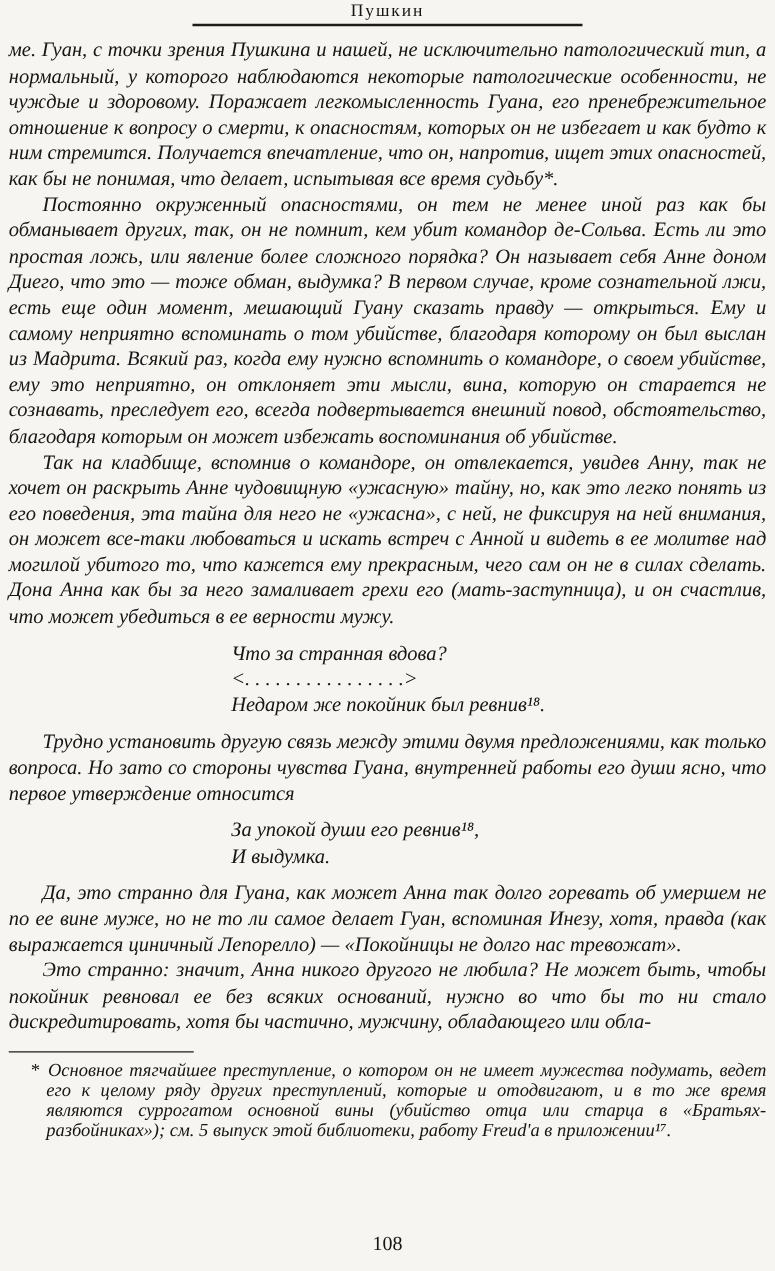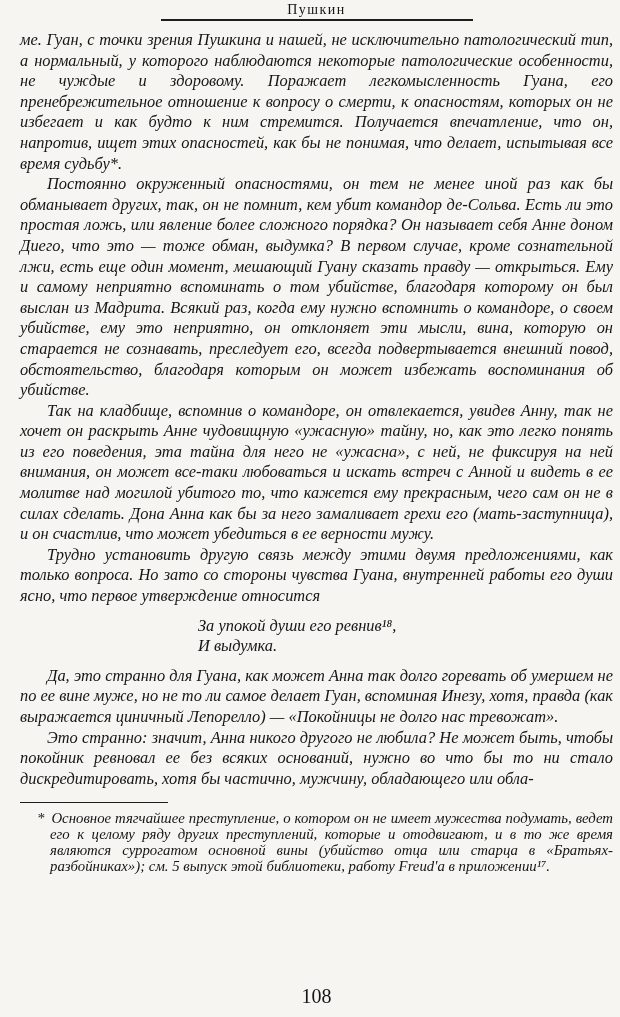--- a/index.html
+++ b/index.html
@@ -9,21 +9,21 @@
   body {
     width: 620px;
     height: 1017px;
     background: #efeeeb;
     overflow: hidden;
   }
   .page {
     box-sizing: border-box;
     width: 620px;
     height: 1017px;
-    padding: 3px 7px 8px 20px;
+    padding: 3px 7px 8px 7px;
     background: #f6f5f2;
     color: #151515;
     font-family: "Liberation Serif", "DejaVu Serif", serif;
     display: flex;
     flex-direction: column;
   }
   
   .running-head {
     text-align: center;
     flex: 0 0 auto;
@@ -75,21 +75,21 @@
     padding-left: 30px;
     text-indent: -13px;
   }
   .fn-marker {
     padding-right: 7px;
   }
   
   .page-number {
     margin-top: auto;
     text-align: center;
-    font-size: 20px;
+    font-size: 16px;
     line-height: 18px;
     padding-bottom: 4px;
   }
 </style>
 </head>
 <body>
 
 <div class="page">
 
   <div class="running-head">
@@ -97,20 +97,25 @@
     <div class="head-rule"></div>
   </div>
 
   <div class="body-text">
     <p>ме. Гуан, с точки зрения Пушкина и нашей, не исключительно патологический тип, а нормальный, у которого наблюдаются некоторые патологические особенности, не чуждые и здоровому. Поражает легкомысленность Гуана, его пренебрежительное отношение к вопросу о смерти, к опасностям, которых он не избегает и как будто к ним стремится. Получается впечатление, что он, напротив, ищет этих опасностей, как бы не понимая, что делает, испытывая все время судьбу*.</p>
 
     <p class="indent">Постоянно окруженный опасностями, он тем не менее иной раз как бы обманывает других, так, он не помнит, кем убит командор де-Сольва. Есть ли это простая ложь, или явление более сложного порядка? Он называет себя Анне доном Диего, что это — тоже обман, выдумка? В первом случае, кроме сознательной лжи, есть еще один момент, мешающий Гуану сказать правду — открыться. Ему и самому неприятно вспоминать о том убийстве, благодаря которому он был выслан из Мадрита. Всякий раз, когда ему нужно вспомнить о командоре, о своем убийстве, ему это неприятно, он отклоняет эти мысли, вина, которую он старается не сознавать, преследует его, всегда подвертывается внешний повод, обстоятельство, благодаря которым он может избежать воспоминания об убийстве.</p>
 
     <p class="indent">Так на кладбище, вспомнив о командоре, он отвлекается, увидев Анну, так не хочет он раскрыть Анне чудовищную «ужасную» тайну, но, как это легко понять из его поведения, эта тайна для него не «ужасна», с ней, не фиксируя на ней внимания, он может все-таки любоваться и искать встреч с Анной и видеть в ее молитве над могилой убитого то, что кажется ему прекрасным, чего сам он не в силах сделать. Дона Анна как бы за него замаливает грехи его (мать-заступница), и он счастлив, что может убедиться в ее верности мужу.</p>
 
+    <div class="verse">
+      <div class="verse-line">Что за странная вдова?</div>
+      <div class="verse-line">&lt;. . . . . . . . . . . . . . . .&gt;</div>
+      <div class="verse-line">Недаром же покойник был ревнив¹⁸.</div>
+    </div>
 
     <p class="indent">Трудно установить другую связь между этими двумя предложениями, как только вопроса. Но зато со стороны чувства Гуана, внутренней работы его души ясно, что первое утверждение относится</p>
 
     <div class="verse">
       <div class="verse-line">За упокой души его ревнив¹⁸,</div>
       <div class="verse-line">И выдумка.</div>
     </div>
 
     <p class="indent">Да, это странно для Гуана, как может Анна так долго горевать об умершем не по ее вине муже, но не то ли самое делает Гуан, вспоминая Инезу, хотя, правда (как выражается циничный Лепорелло) — «Покойницы не долго нас тревожат».</p>
 

